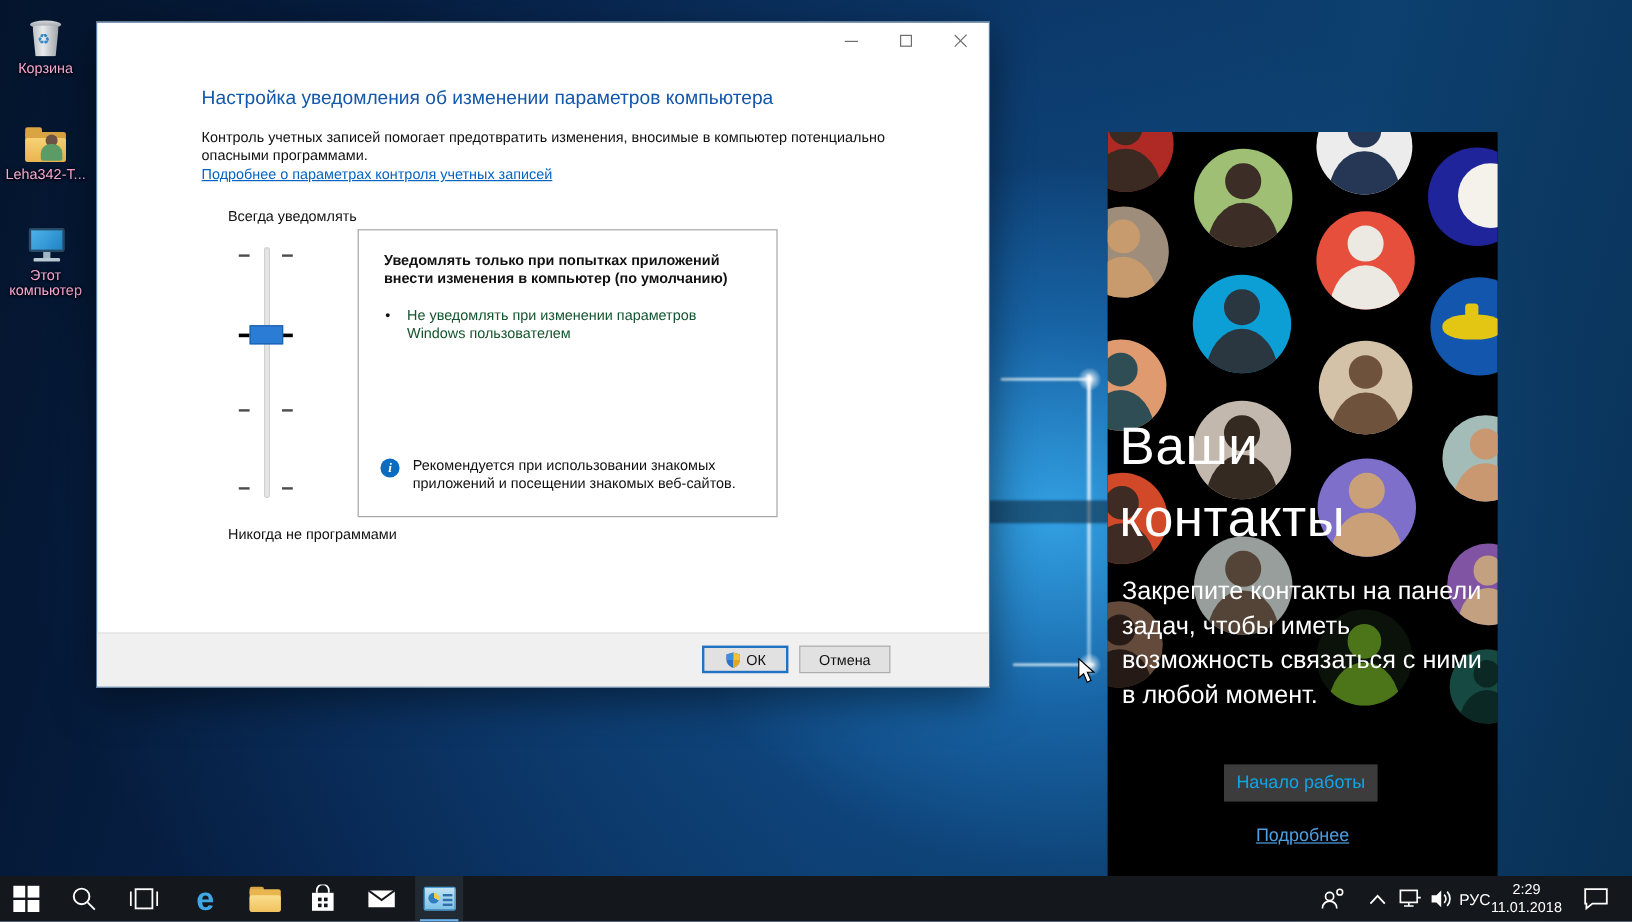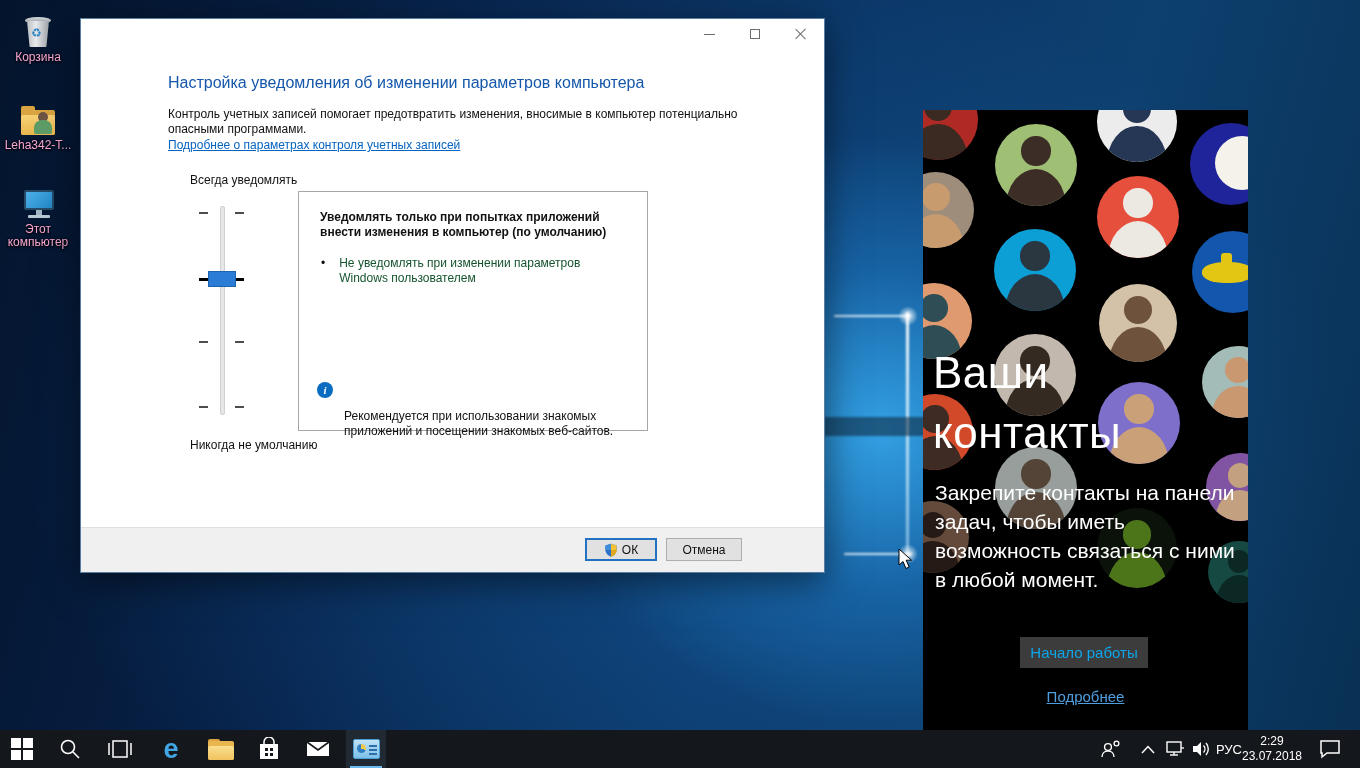--- a/index.html
+++ b/index.html
@@ -83,21 +83,21 @@
 
   .level-box { position:absolute; left:217px; top:172px; width:350px; height:240px; background:#fff; border:1px solid #a6a6a6; }
   .level-title { position:absolute; left:21px; top:18px; width:300px; font-size:12px; font-weight:bold; color:#111; line-height:15px; }
   .level-bullet { position:absolute; left:22px; top:64px; width:290px; display:flex; }
   .level-bullet .dot { font-size:12px; color:#111; margin-right:14px; }
   .level-bullet .btxt { font-size:12px; color:#14532d; line-height:15px; width:250px; }
   .level-note { position:absolute; left:18px; top:189px; width:310px; display:flex; }
   .info-icon { flex:0 0 16px; width:16px; height:16px; border-radius:50%; background:#0a6cc0; color:#fff;
     font-size:11px; font-weight:bold; font-family:"Liberation Serif",serif; font-style:italic;
     display:flex; align-items:center; justify-content:center; margin-right:11px; margin-top:1px; }
-  .level-note .ntxt { font-size:12px; color:#111; line-height:15px; width:280px;margin-top:28px; }
+  .level-note .ntxt { font-size:12px; color:#111; line-height:15px; width:280px; }
 
   .win-footer { position:absolute; left:0; bottom:0; width:100%; height:45px; background:#f0f0f0; border-top:1px solid #dfdfdf; }
   .btn { position:absolute; top:10px; height:23px; font-size:12px; color:#111; background:#e1e1e1;
     display:flex; align-items:center; justify-content:center; cursor:pointer; }
   .btn-ok { left:504px; width:72px; border:2px solid #2272c3; }
   .btn-ok svg { margin-right:4px; }
   .btn-cancel { left:585px; width:76px; border:1px solid #adadad; }
 
   
   .contacts-panel { position:absolute; left:923px; top:110px; width:325px; height:620px; background:#000; overflow:hidden; }
@@ -226,21 +226,21 @@
       <div class="level-bullet">
         <span class="dot">•</span>
         <span class="btxt">Не уведомлять при изменении параметров Windows пользователем</span>
       </div>
       <div class="level-note">
         <span class="info-icon">i</span>
         <span class="ntxt">Рекомендуется при использовании знакомых приложений и посещении знакомых веб-сайтов.</span>
       </div>
     </div>
 
-    <div class="lbl-never">Никогда не умолчанию</div>
+    <div class="lbl-never">Никогда не программами</div>
 
     <div class="win-footer">
       <div class="btn btn-ok">
         <svg width="14" height="14" viewBox="0 0 20 20">
           <path d="M10 1 L18 3.5 V10 C18 15 14 18 10 19.5 C6 18 2 15 2 10 V3.5 Z" fill="#2b71c9"></path>
           <path d="M10 1 L18 3.5 V10 C18 15 14 18 10 19.5 Z" fill="#f2c233"></path>
           <path d="M2 3.5 L10 1 V10 H2 Z" fill="#3e8ede"></path>
           <path d="M10 10 H18 C18 15 14 18 10 19.5 Z" fill="#e0a81f"></path>
         </svg>
         <span>ОК</span>
@@ -420,21 +420,21 @@
     <div class="tray-item" style="left:1188px;width:26px;">
       <svg width="20" height="18" viewBox="0 0 20 18">
         <polygon points="2,6 6,6 10,2 10,16 6,12 2,12" fill="#fff"></polygon>
         <path d="M12.5 5.5 a5 5 0 0 1 0 7" fill="none" stroke="#fff" stroke-width="1.4"></path>
         <path d="M15 3 a9 9 0 0 1 0 12" fill="none" stroke="#fff" stroke-width="1.4"></path>
       </svg>
     </div>
     <div class="tray-item tray-lang" style="left:1212px;width:34px;">РУС</div>
     <div class="tray-item tray-clock" style="left:1242px;width:60px;">
       <span>2:29</span>
-      <span>23.07.2018</span>
+      <span>11.01.2018</span>
     </div>
     <div class="tray-item" style="left:1312px;width:36px;">
       <svg width="22" height="20" viewBox="0 0 22 20">
         <path d="M2 2 H20 V14 H8 L3 18 V14 H2 Z" fill="none" stroke="#fff" stroke-width="1.5"></path>
       </svg>
     </div>
   </div>
 
 </div>
 

